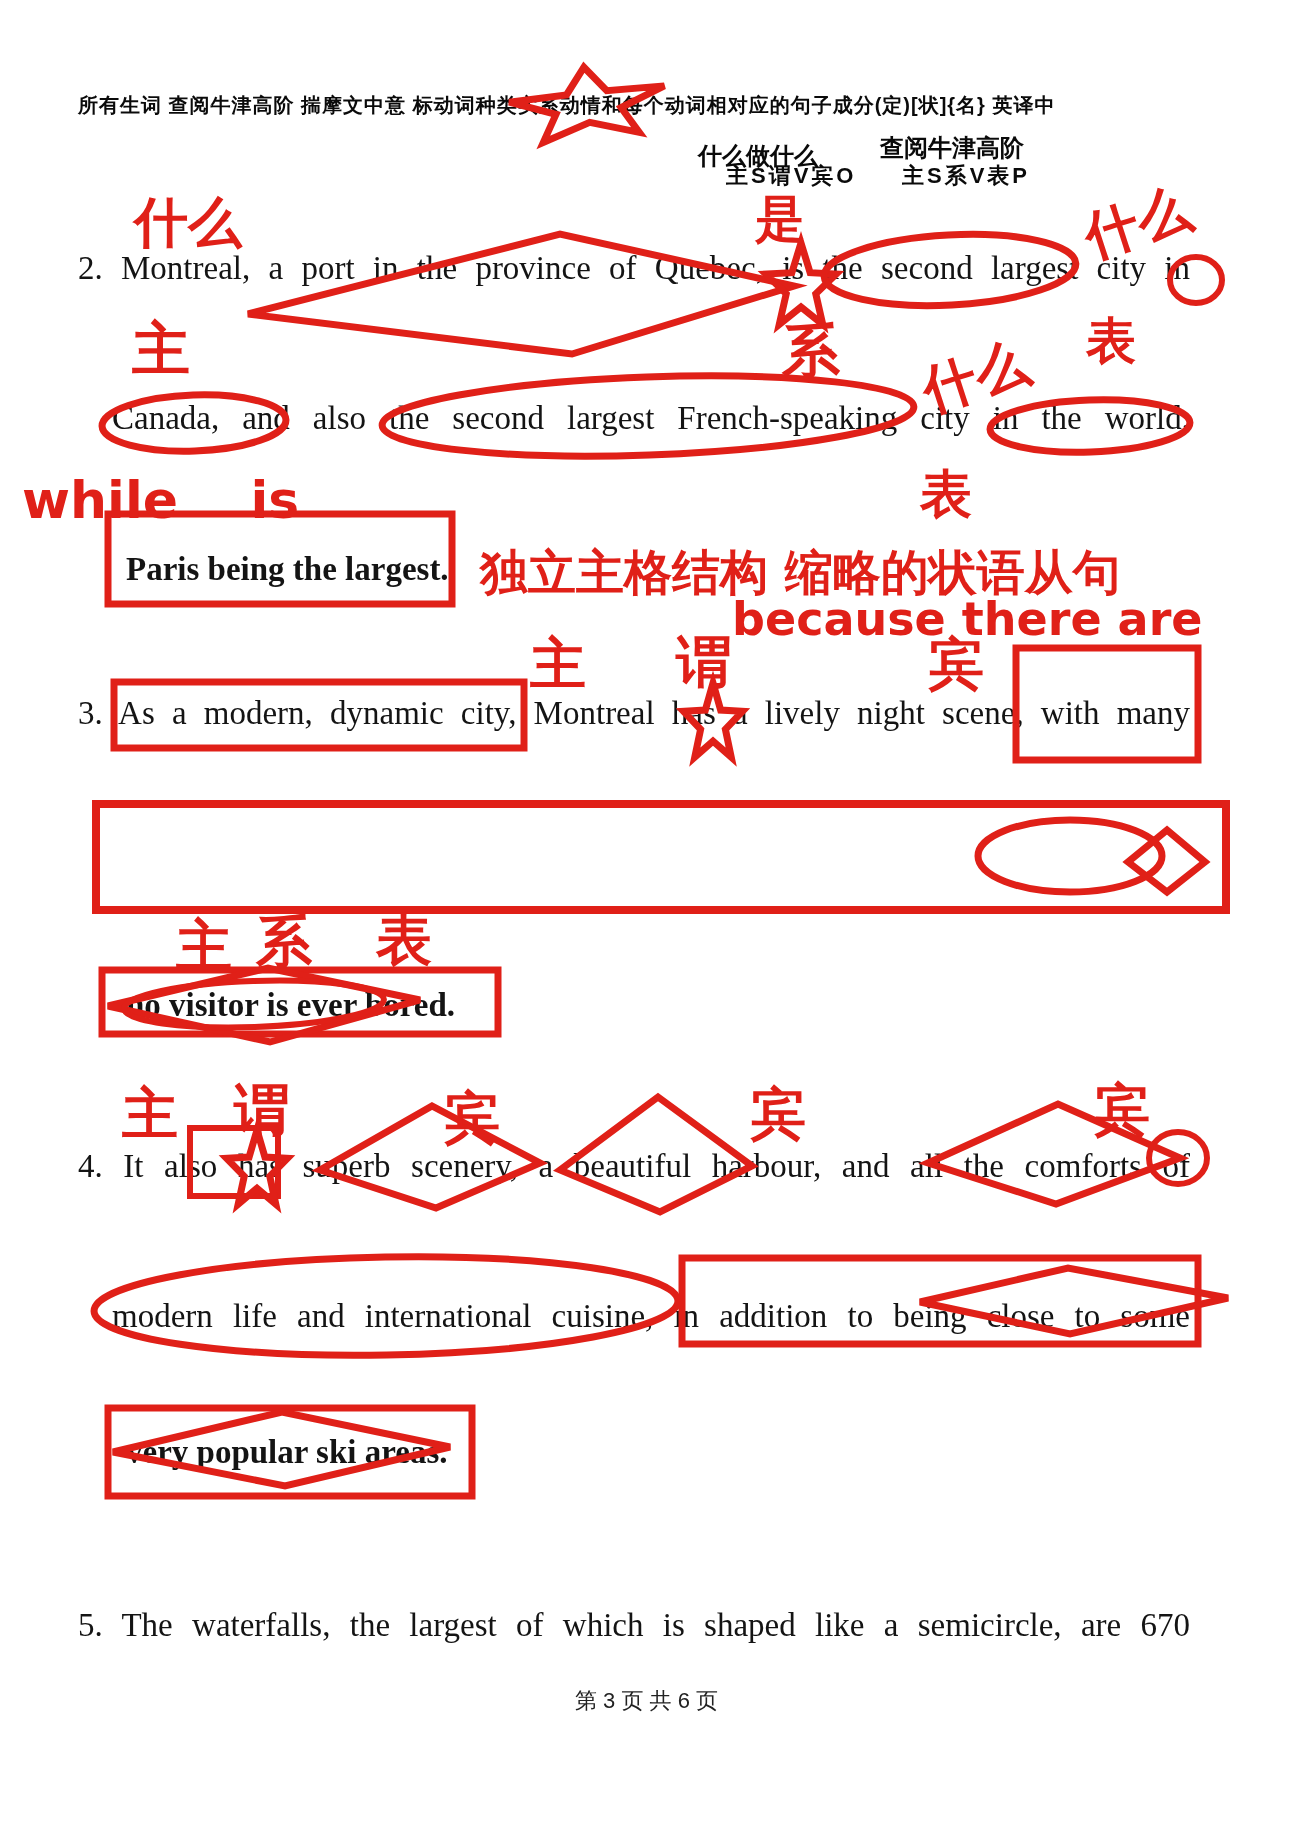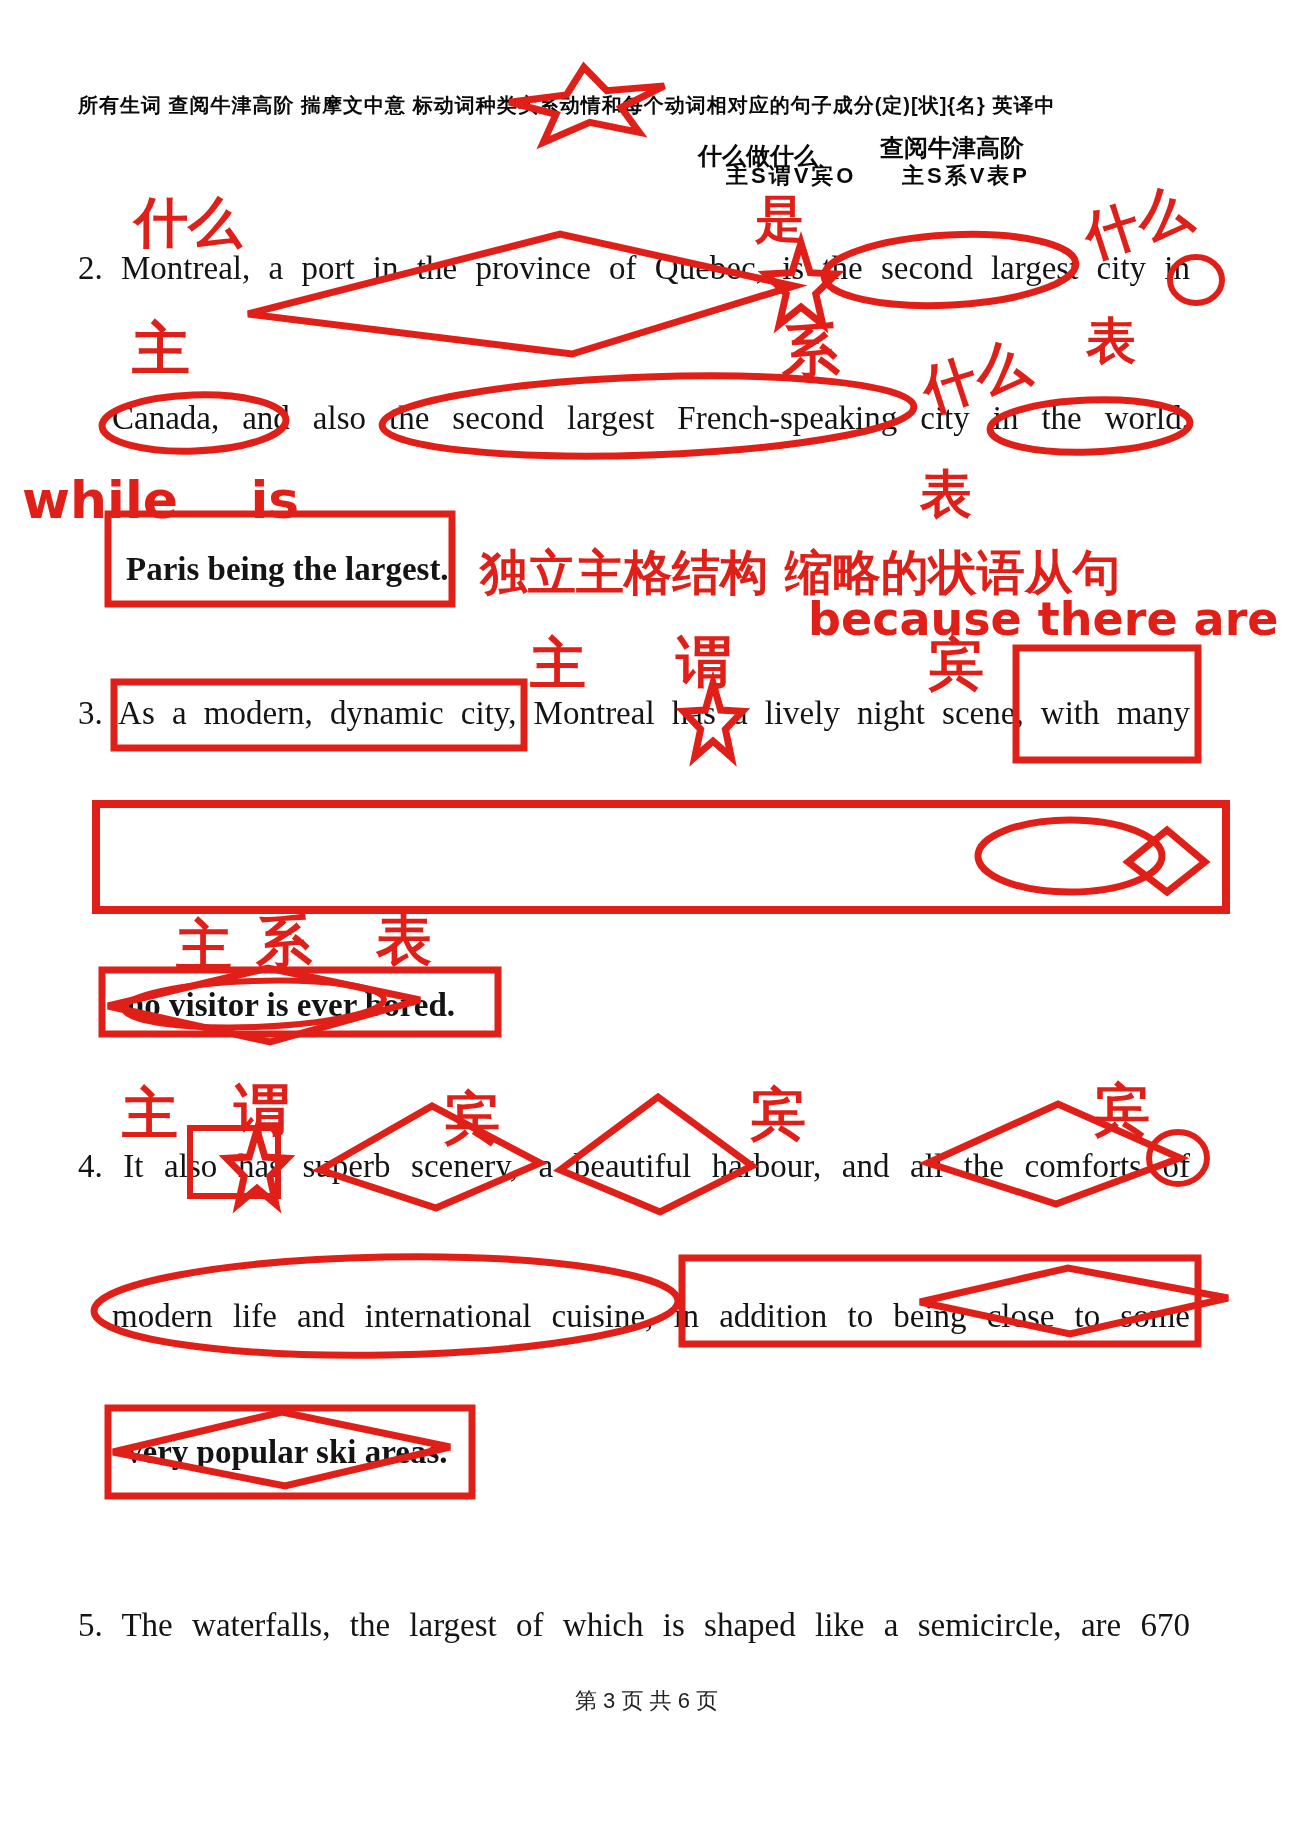--- a/index.html
+++ b/index.html
@@ -93,21 +93,21 @@
   <div class="rlabel" style="left:134px;top:196px;font-size:54px">什么</div>
   <div class="rlabel" style="left:755px;top:194px;font-size:50px">是</div>
   <div class="rlabel" style="left:1078px;top:214px;font-size:54px;transform:rotate(-18deg)">什么</div>
   <div class="rlabel" style="left:132px;top:320px;font-size:58px">主</div>
   <div class="rlabel" style="left:782px;top:322px;font-size:58px">系</div>
   <div class="rlabel" style="left:1086px;top:316px;font-size:50px">表</div>
   <div class="rlabel" style="left:916px;top:368px;font-size:54px;transform:rotate(-18deg)">什么</div>
   <div class="rlabel" style="left:920px;top:468px;font-size:52px">表</div>
   <div class="rlabel" style="left:22px;top:474px;font-size:52px">while    is</div>
   <div class="rlabel" style="left:480px;top:548px;font-size:48px">独立主格结构 缩略的状语从句</div>
-  <div class="rlabel" style="left:808px;top:596px;font-size:46px">because there are</div>
+  <div class="rlabel" style="left:732px;top:596px;font-size:46px">because there are</div>
   <div class="rlabel" style="left:530px;top:636px;font-size:56px">主</div>
   <div class="rlabel" style="left:676px;top:634px;font-size:56px">谓</div>
   <div class="rlabel" style="left:928px;top:636px;font-size:56px">宾</div>
   <div class="rlabel" style="left:176px;top:918px;font-size:56px">主</div>
   <div class="rlabel" style="left:256px;top:914px;font-size:56px">系</div>
   <div class="rlabel" style="left:376px;top:912px;font-size:56px">表</div>
   <div class="rlabel" style="left:122px;top:1086px;font-size:56px">主</div>
   <div class="rlabel" style="left:234px;top:1082px;font-size:56px">谓</div>
   <div class="rlabel" style="left:444px;top:1090px;font-size:56px">宾</div>
   <div class="rlabel" style="left:750px;top:1086px;font-size:56px">宾</div>

